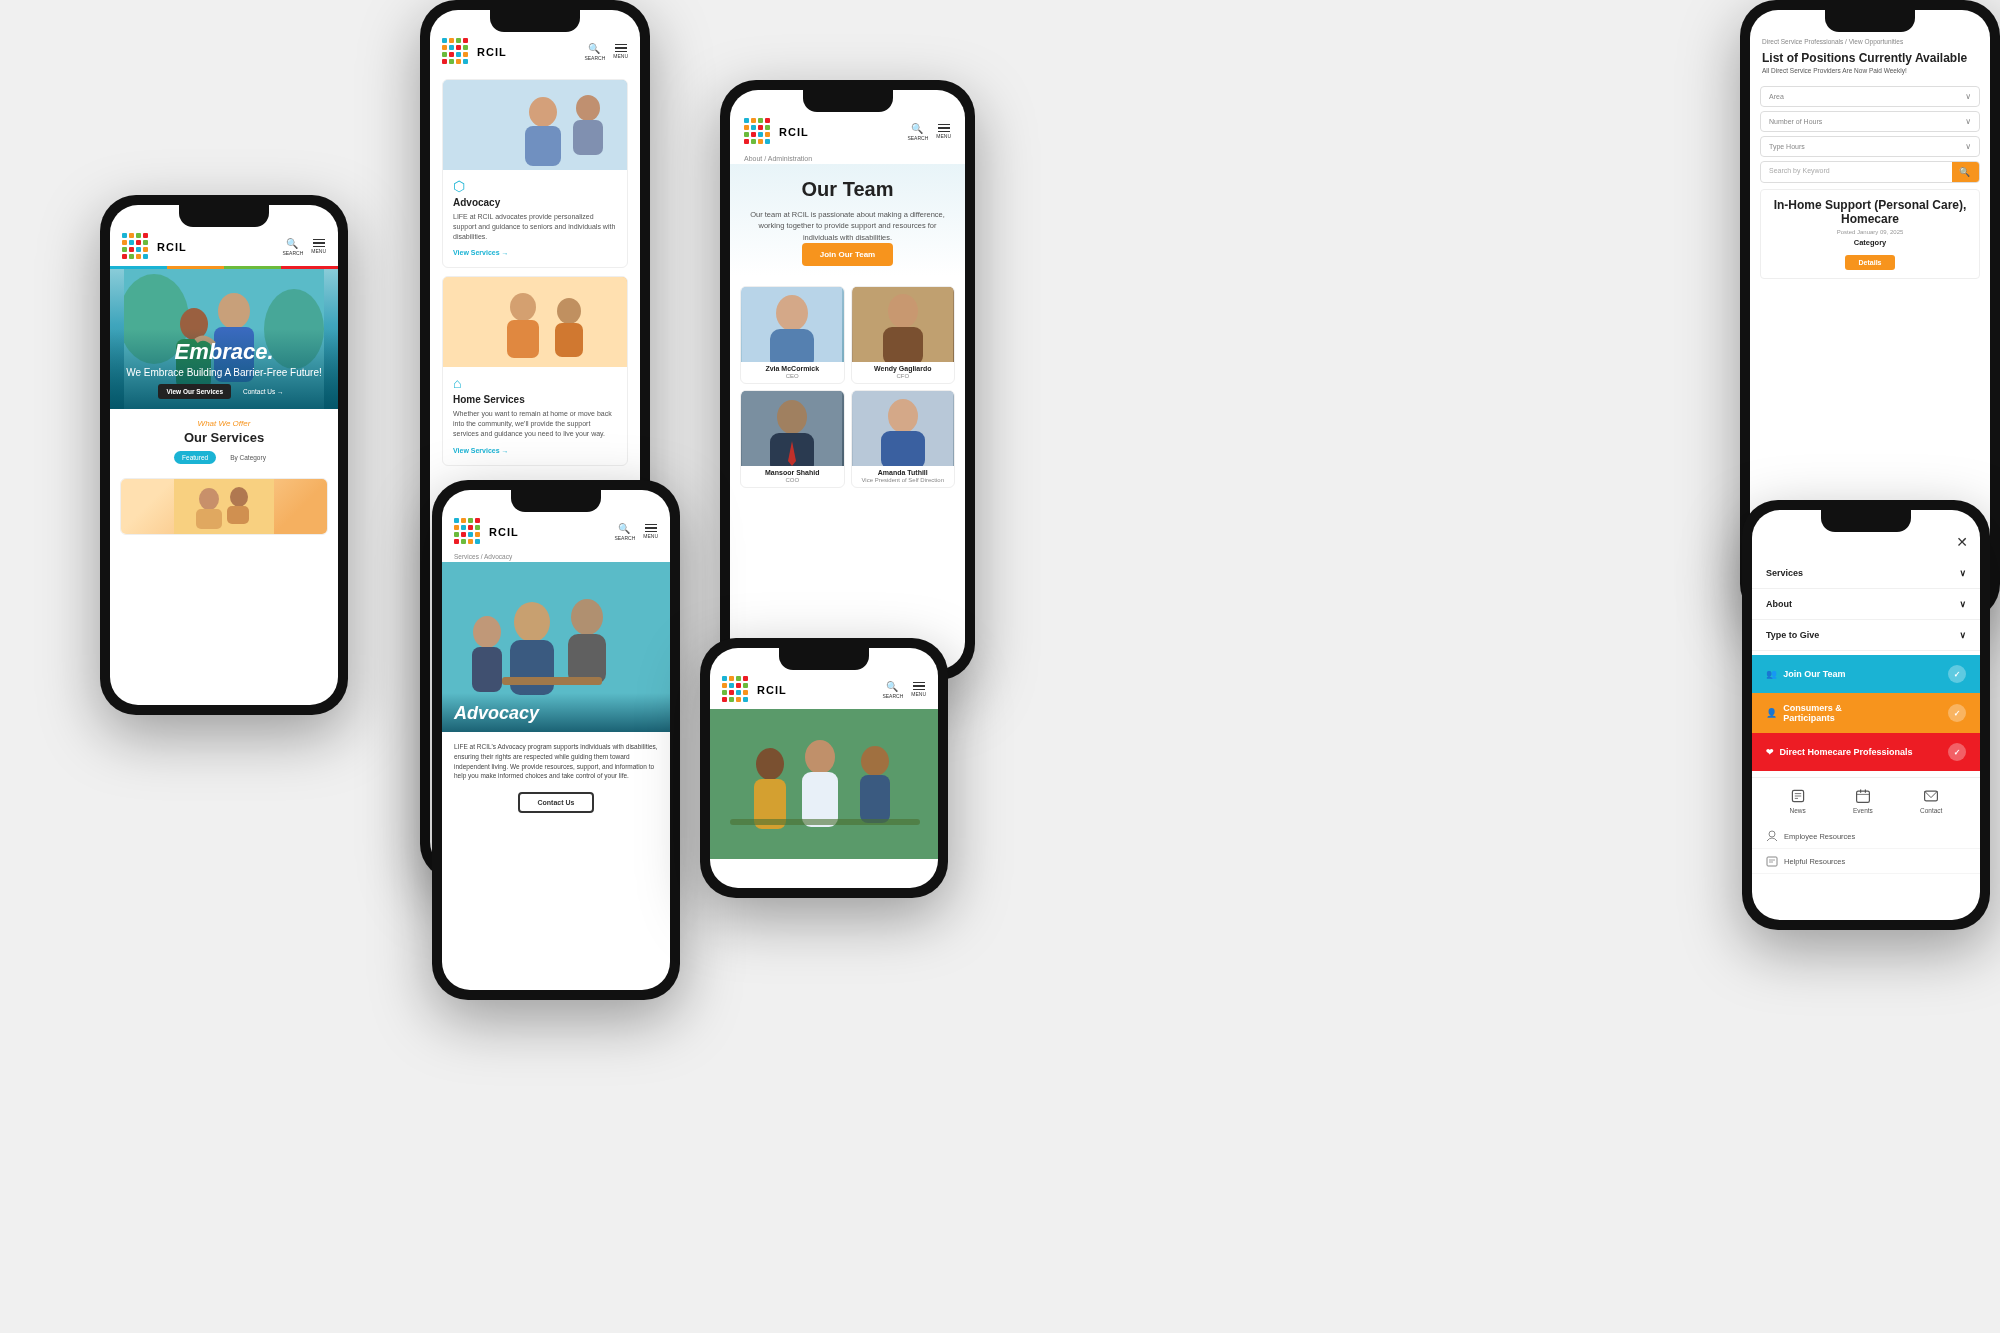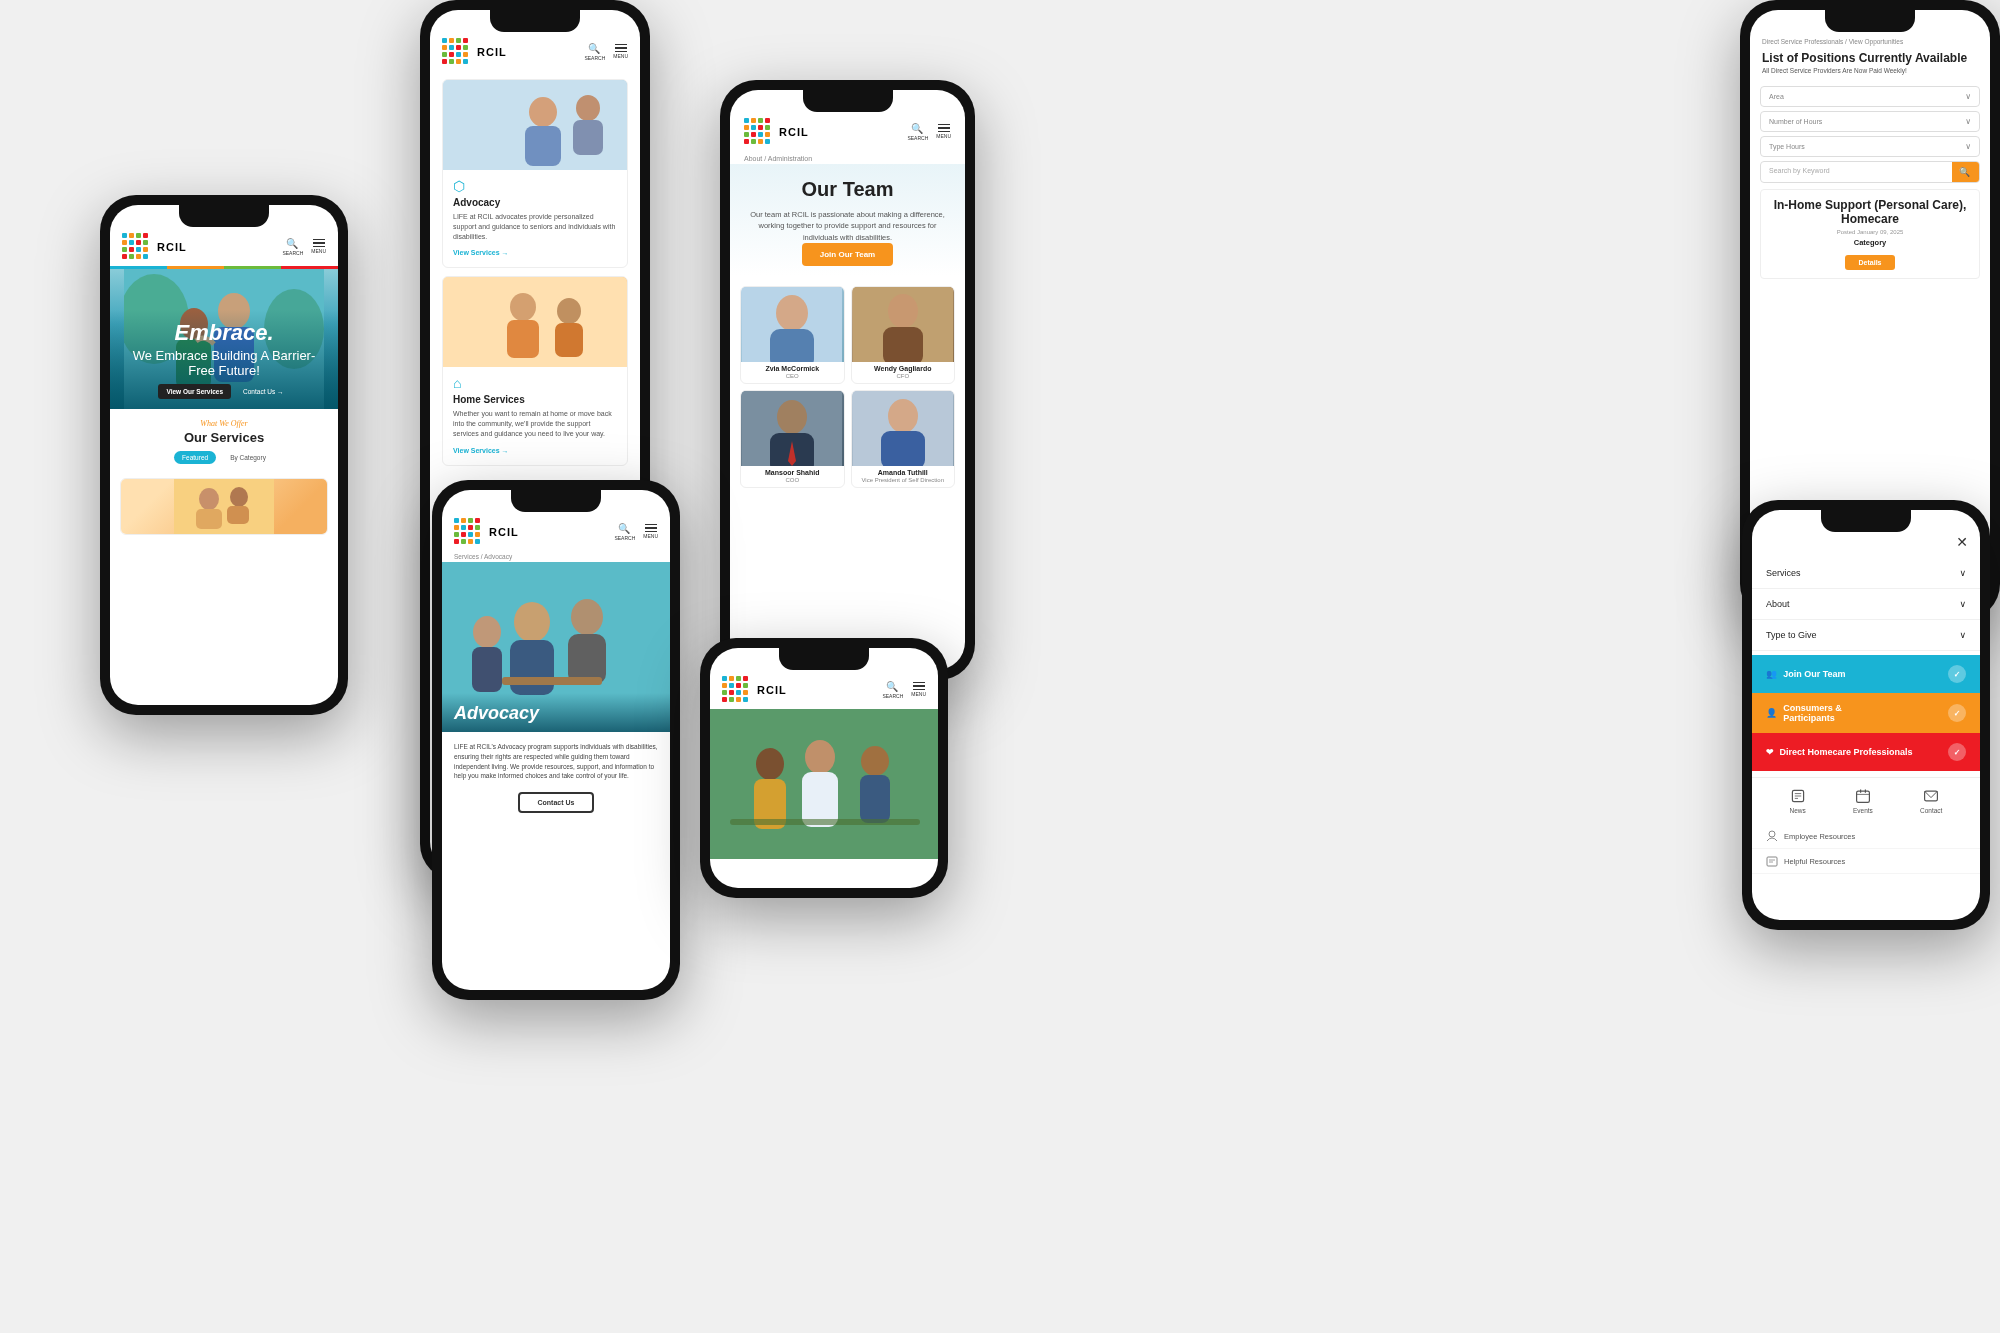--- a/index.html
+++ b/index.html
@@ -147,21 +147,21 @@
       color: white;
       text-align: center;
     }
     .p1-hero-title {
       font-size: 22px;
       font-weight: 700;
       color: white;
       font-style: italic;
     }
     .p1-hero-sub {
-      font-size: 13px;
+      font-size: 10px;
       color: white;
       margin-top: 2px;
     }
     .p1-hero-btns {
       display: flex;
       gap: 6px;
       justify-content: center;
       margin-top: 6px;
       padding-bottom: 4px;
     }
@@ -179,21 +179,21 @@
       font-size: 6.5px;
       padding: 4px 6px;
       border: none;
       display: flex; align-items: center; gap: 2px;
     }
     .p1-services-section {
       padding: 10px 12px 6px;
       text-align: center;
     }
     .p1-services-label {
-      font-family: Liberation Serif, serif;
+      font-family: Liberation Sans, sans-serif;
       color: #f7941d;
       font-size: 8px;
       font-style: italic;
     }
     .p1-services-title {
       font-size: 13px;
       font-weight: 900;
       color: #222;
       margin-top: 2px;
     }
@@ -490,21 +490,21 @@
       color: #333;
       cursor: pointer;
     }
     .p7-nav-item {
       display: flex;
       align-items: center;
       justify-content: space-between;
       padding: 10px 14px;
       border-bottom: 1px solid #f0f0f0;
       font-size: 9px;
-      font-weight: normal;
+      font-weight: bold;
       color: #222;
     }
     .p7-join-btn {
       background: #1ab3d4;
       color: white;
       display: flex;
       align-items: center;
       justify-content: space-between;
       padding: 10px 14px;
       margin: 4px 0 0;

